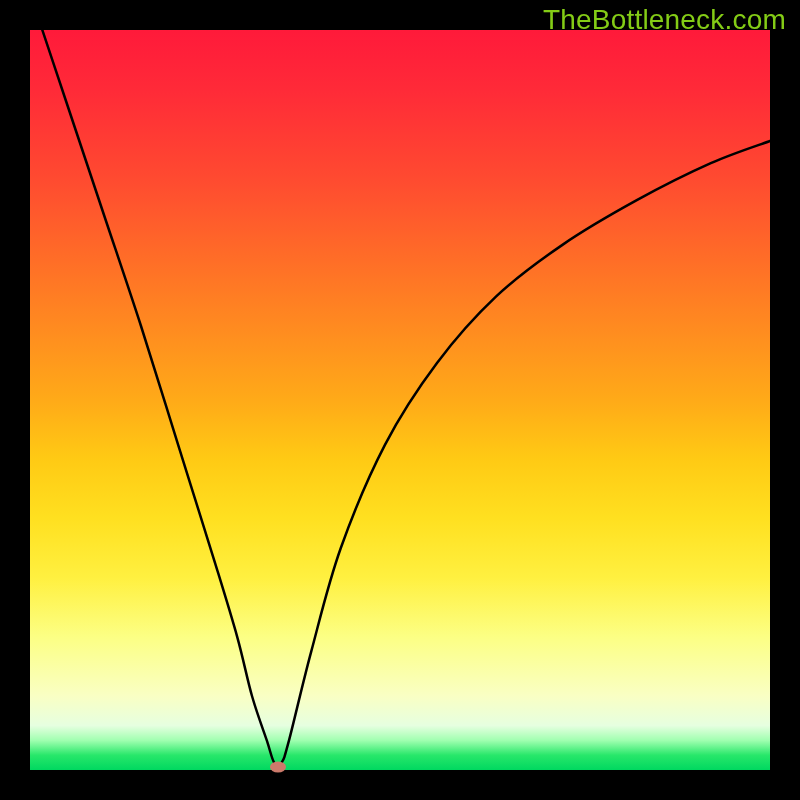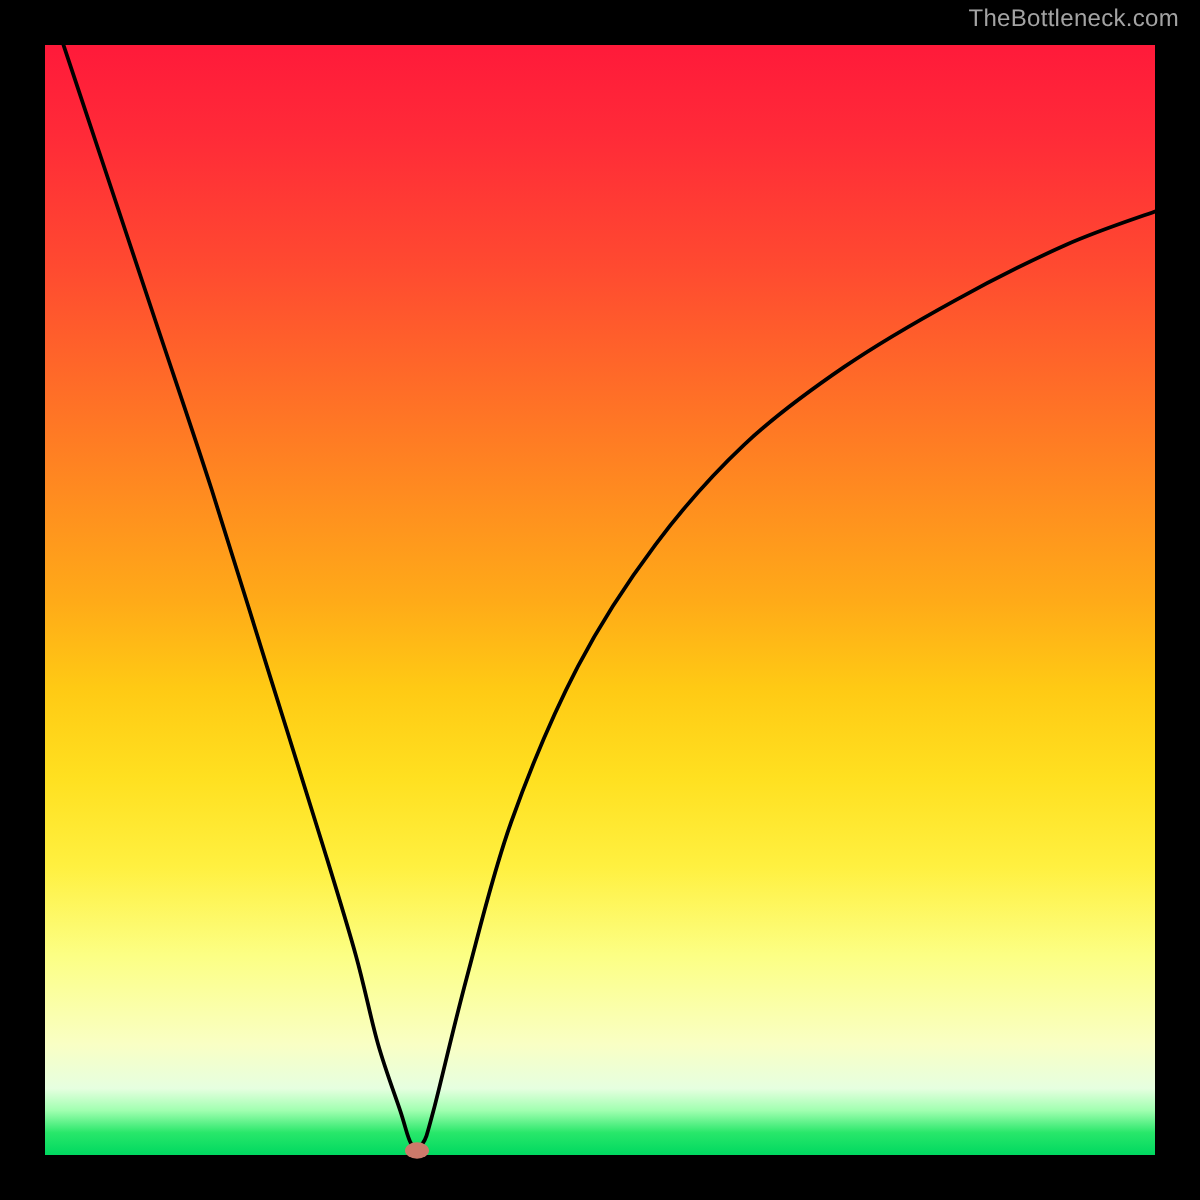--- a/index.html
+++ b/index.html
@@ -39,22 +39,22 @@
       #e6ffe0 94%,
       #a0ffb0 96%,
       #28e76a 98%,
       #00d860 100%
     );
   }
   .watermark {
     position: absolute;
     top: 4px;
     right: 14px;
-    color: #a3a3a3;
-    font-size: 16px;
+    color: #84cc16;
+    font-size: 28px;
     font-weight: 500;
     letter-spacing: 0.2px;
     pointer-events: none;
     user-select: none;
   }
   svg.curve {
     position: absolute;
     left: 0;
     top: 0;
     width: 740px;

